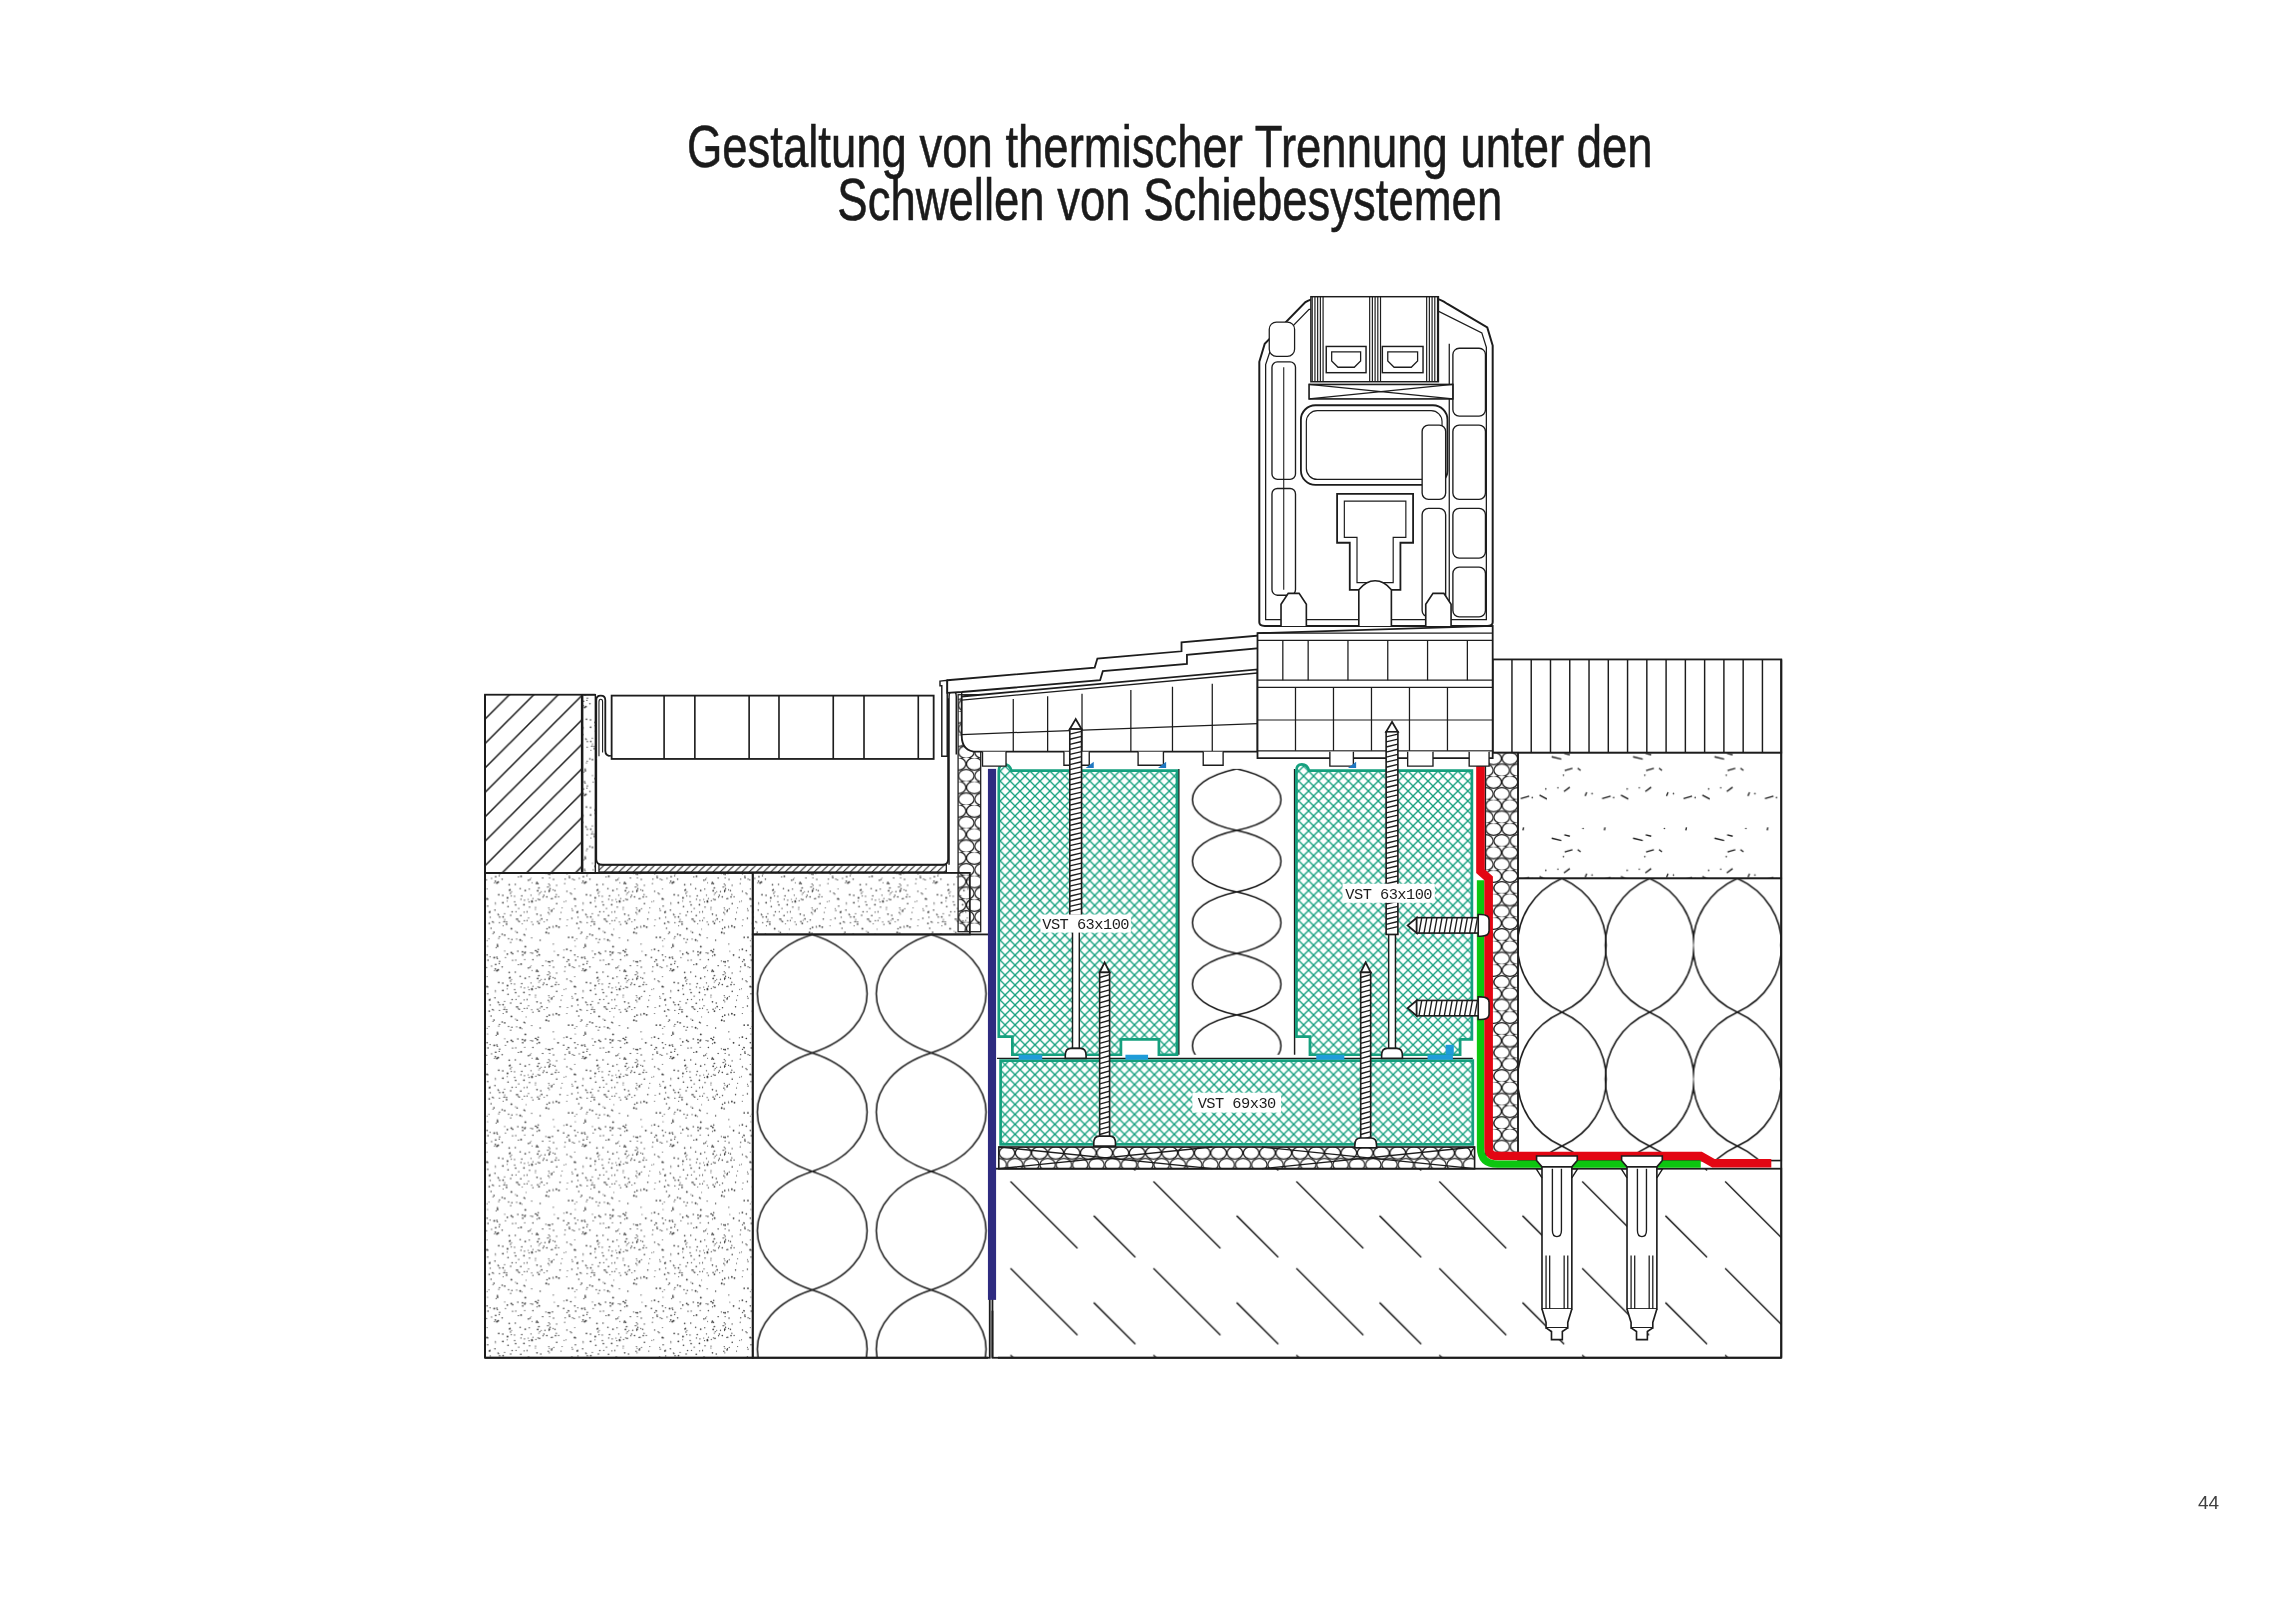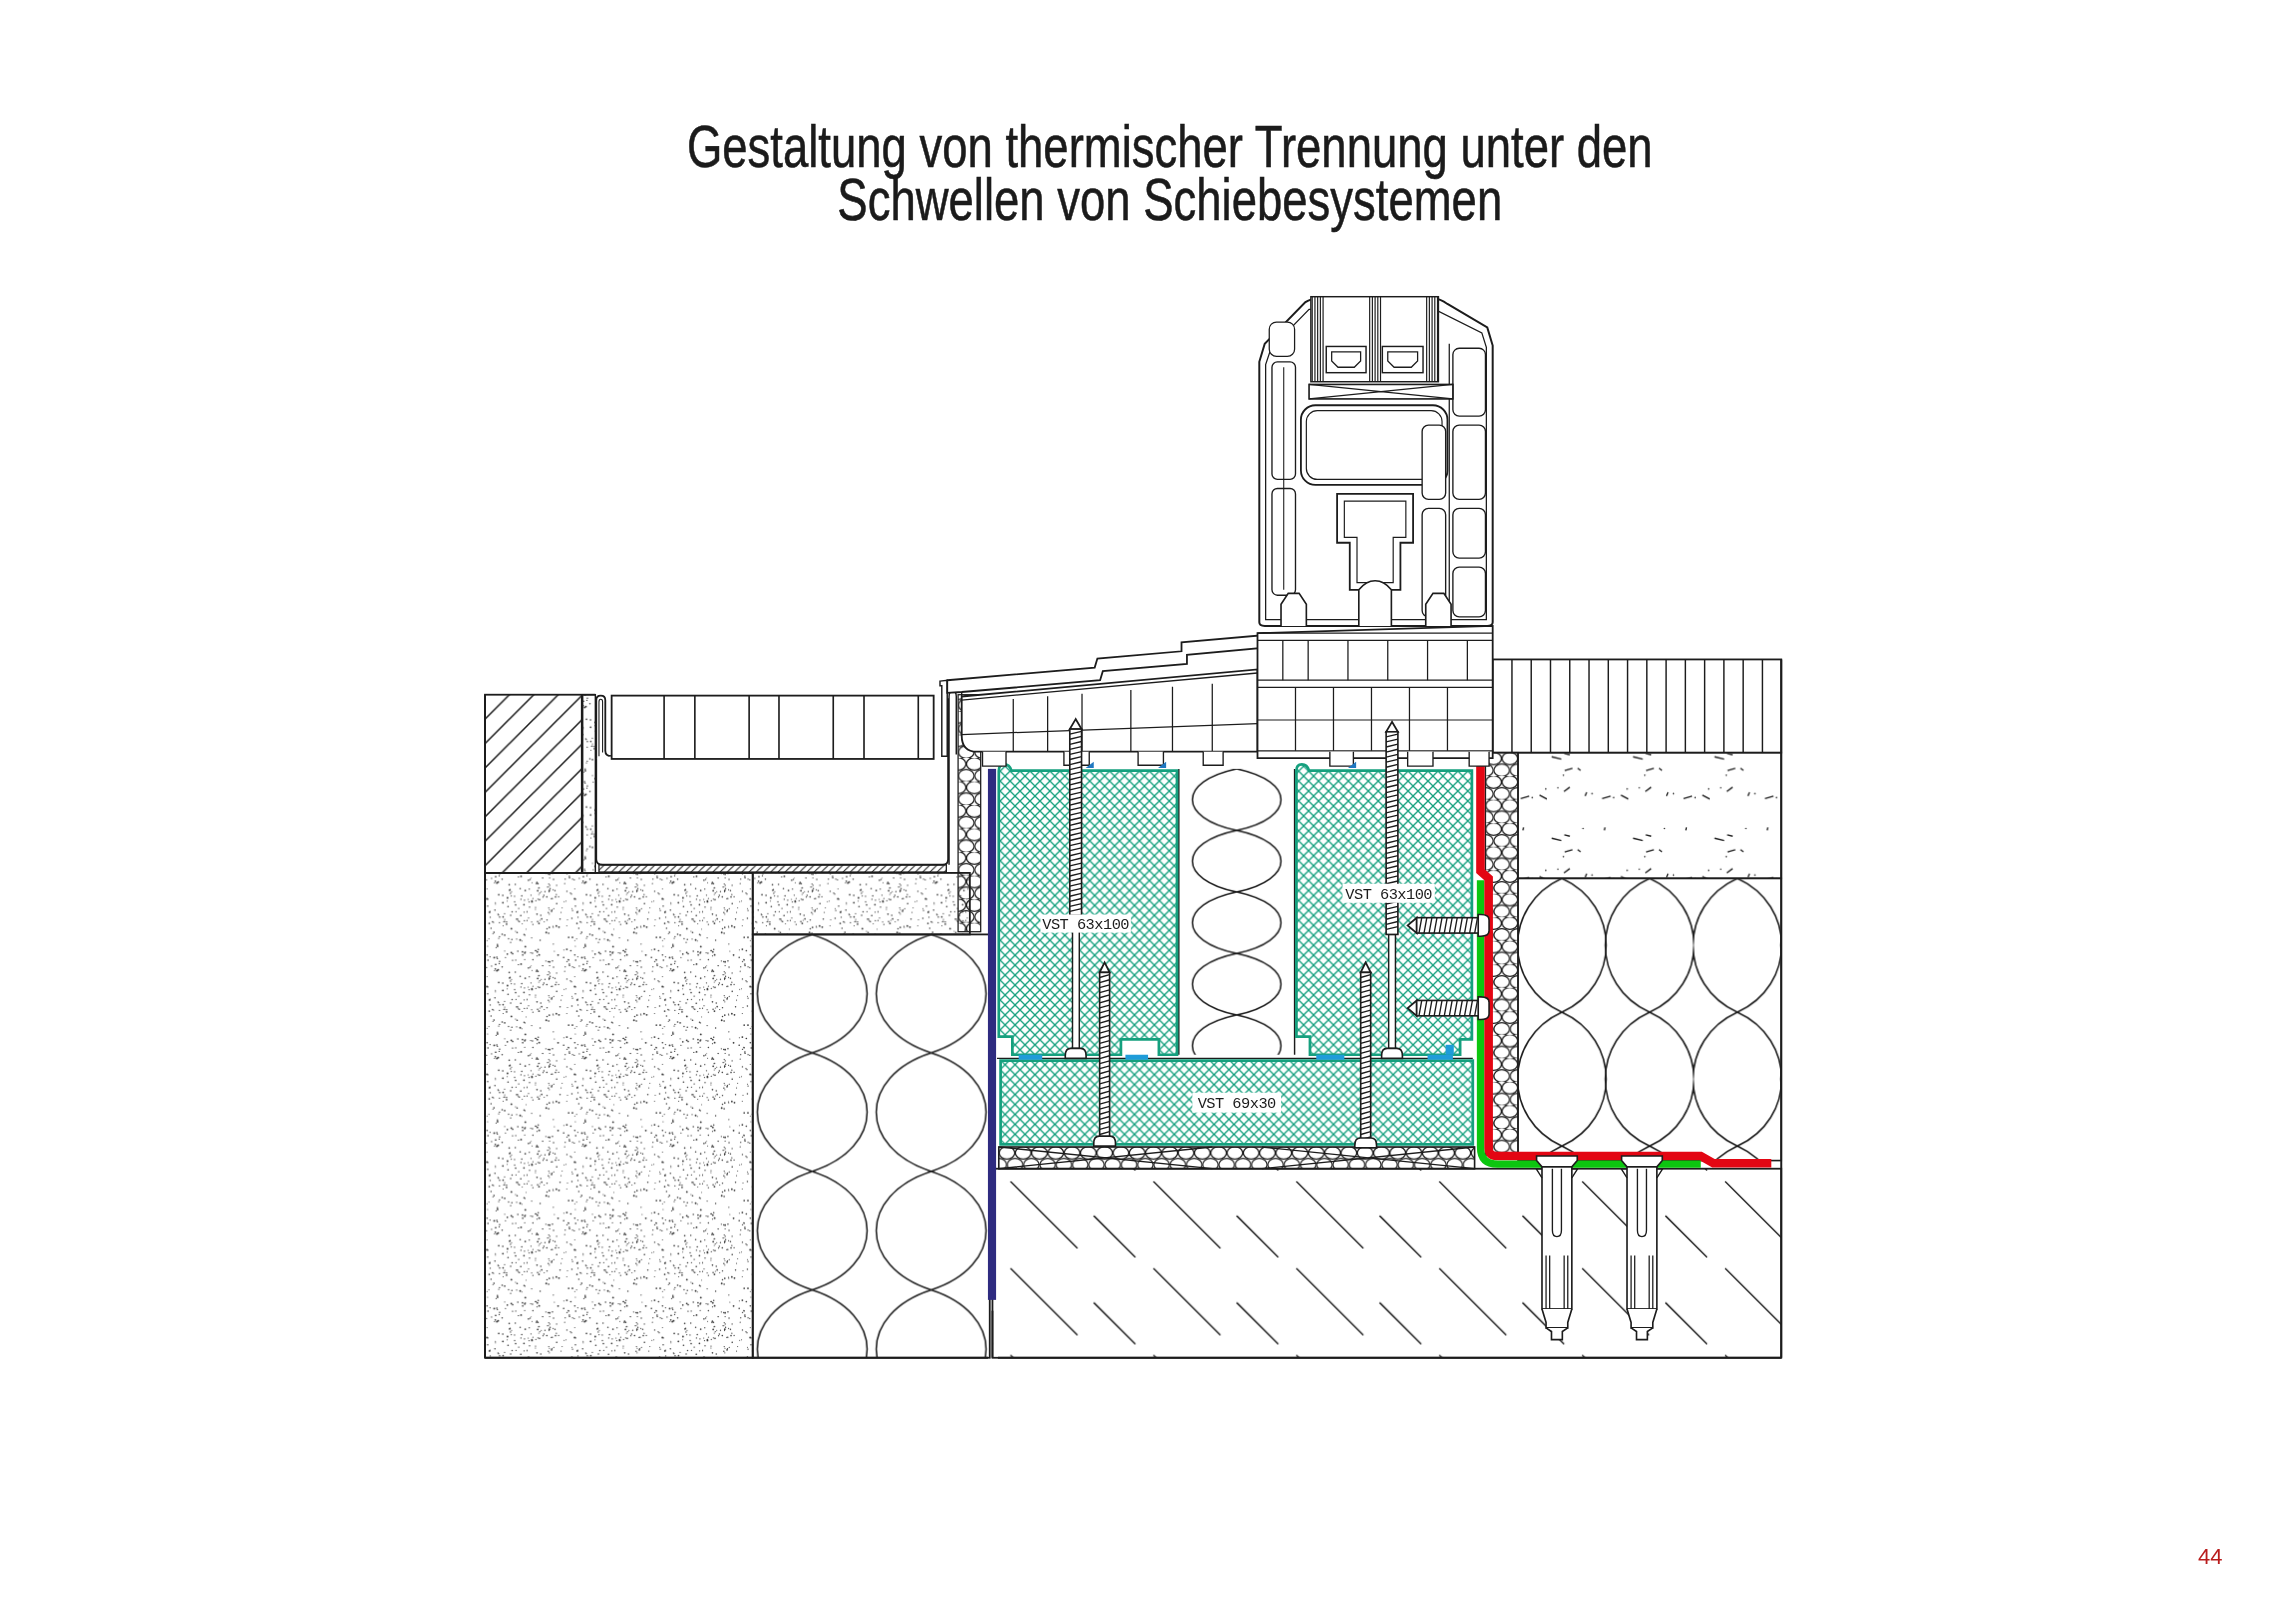--- a/index.html
+++ b/index.html
@@ -1,21 +1,21 @@
 <!DOCTYPE html>
 <html lang="de" style="font-size:14.5px"><head>
 <meta charset="utf-8">
 <title>Detail</title>
 <style>
   html,body{margin:0;padding:0;background:#ffffff;width:2278px;height:1621px;overflow:hidden;position:relative}
   .title{position:absolute;left:31px;top:120px;width:2278px;text-align:center;
          font-family:"Liberation Sans",sans-serif;font-size:60px;line-height:53px;color:#1b1b1b;
          transform:scaleX(0.758);transform-origin:1138px 0;-webkit-text-stroke:0.6px #1b1b1b}
-  .pnum{position:absolute;left:2198px;top:1544px;font-family:"Liberation Sans",sans-serif;
-        font-size:22px;letter-spacing:0px;color:#b91c1c}
+  .pnum{position:absolute;left:2198px;top:1492px;font-family:"Liberation Sans",sans-serif;
+        font-size:19px;letter-spacing:0px;color:#404040}
 </style>
 </head>
 <body>
 
 <div class="title">Gestaltung von thermischer Trennung unter den<br>Schwellen von Schiebesystemen</div>
 
 <div class="pnum">44</div>
 <svg width="2278" height="1621" viewBox="0 0 2518 1792" xmlns="http://www.w3.org/2000/svg" style="position:absolute;left:0;top:0">
     <defs>
 <pattern id="pmason" width="27" height="27" patternUnits="userSpaceOnUse" patternTransform="translate(536,768)">

